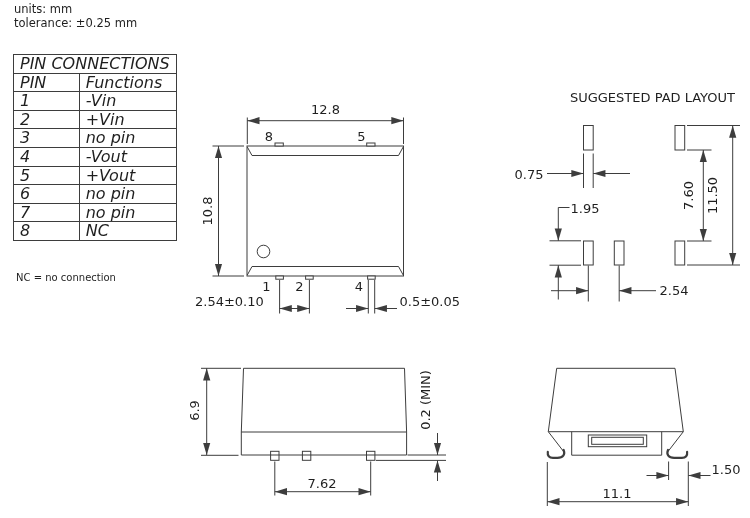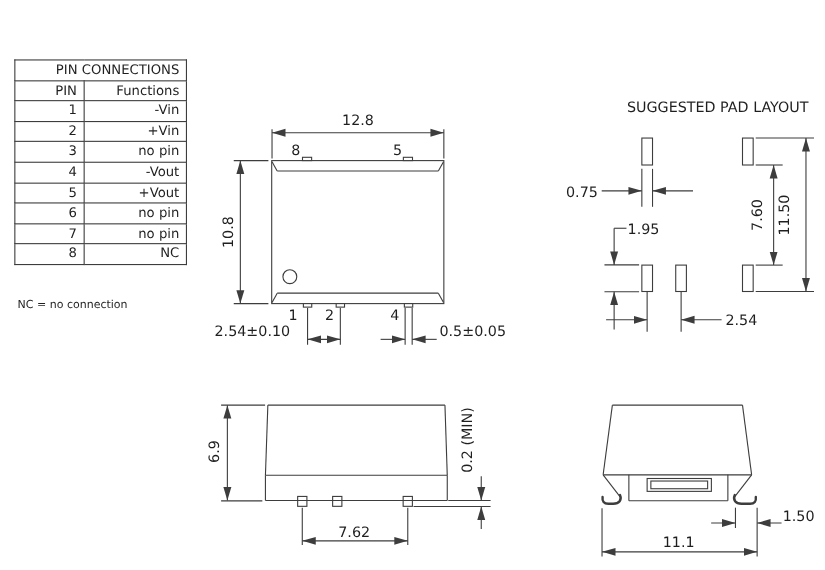--- a/index.html
+++ b/index.html
@@ -5,36 +5,40 @@
   :root { --line:#3d3d3d; --text:#1f1f1f; --bg:#ffffff; }
   html,body { margin:0; padding:0; background:var(--bg); }
   .canvas {
     position:relative; width:750px; height:518px; background:var(--bg);
     font-family:"DejaVu Sans", sans-serif; color:var(--text); overflow:hidden;
   }
   .notes { position:absolute; left:14px; top:2px; font-size:11.5px; line-height:14px; }
   .nc-note { position:absolute; left:16px; top:272px; font-size:10px; }
   .pin-table { position:absolute; left:13px; top:54px; border-collapse:collapse; }
   .pin-table th, .pin-table td {
-    border:1px solid var(--line); font-weight:normal; font-size:12px;
-    text-align:right; padding:0 6px; height:17.6px; line-height:17.6px; white-space:nowrap;
+    border:1px solid var(--line); font-weight:normal; font-size:16px;
+    text-align:left; padding:0 6px; height:17.6px; line-height:17.6px; white-space:nowrap;font-style:italic;
   }
   .pin-table .col-pin { width:50px; }
   .pin-table .col-fn  { width:80px;margin-left:30px; }
   svg.draw { position:absolute; left:0; top:0; }
   .s  { stroke:var(--line); stroke-width:1; fill:none; }
   .sf { stroke:var(--line); stroke-width:1; fill:#fff; }
   .thk{ stroke:var(--line); stroke-width:2.2; fill:none; stroke-linecap:round; }
   text.d { fill:var(--text); font-size:13px; stroke:none; }
 </style>
 </head>
 <body>
 
 <div class="canvas">
 
+  <div class="notes">
+    <div>units: mm</div>
+    <div>tolerance: ±0.25 mm</div>
+  </div>
 
   <table class="pin-table">
     <tbody>
         <tr>
           <th colspan="2">PIN CONNECTIONS</th>
         </tr>
     <tr>
       <th class="col-pin">PIN</th>
       <th class="col-fn">Functions</th>
     </tr>

